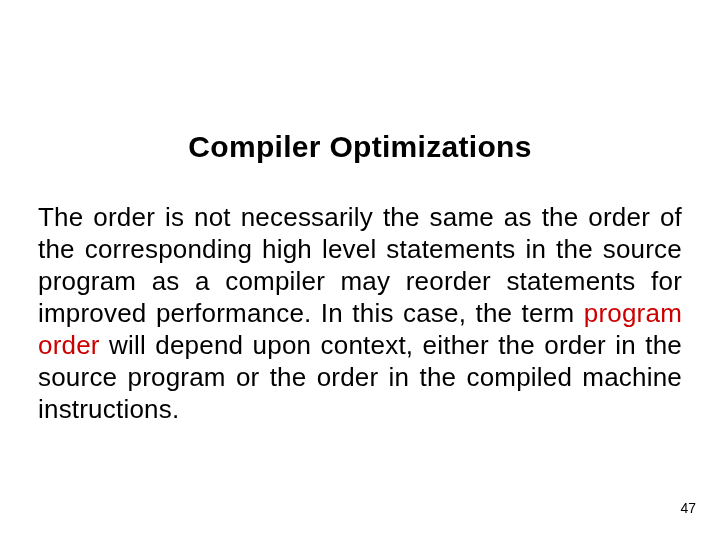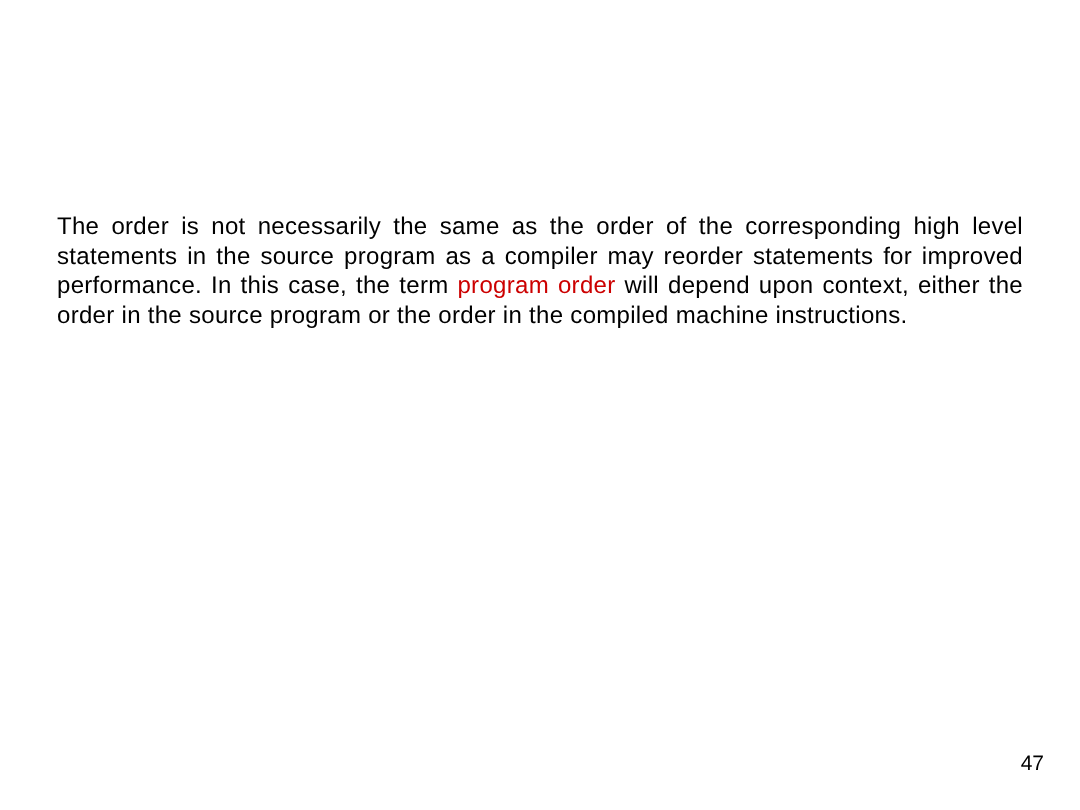--- a/index.html
+++ b/index.html
@@ -23,21 +23,21 @@
     }
     .title {
       font-size: 30px;
       font-weight: bold;
       color: #000000;
       text-align: center;
       margin-bottom: 38px;
       letter-spacing: 0.3px;
     }
     .body-text {
-      font-size: 16px;
+      font-size: 26px;
       color: #000000;
       text-align: justify;
       line-height: 1.23;
       letter-spacing: 0.2px;
       margin-top: 12px;
     }
     .term {
       color: #cc0000;
     }
     .page-number {
@@ -45,17 +45,18 @@
       bottom: 24px;
       right: 24px;
       font-size: 14px;
       color: #000000;
     }
   </style>
 </head>
 <body>
 
 <div class="slide">
+  <h1 class="title">Compiler Optimizations</h1>
   <p class="body-text">
     <span>The order is not necessarily the same as the order of the corresponding high level statements in the source program as a compiler may reorder statements for improved performance. In this case, the term </span><span class="term">program order</span><span> will depend upon context, either the order in the source program or the order in the compiled machine instructions.</span>
   </p>
   <div class="page-number">47</div>
 </div>
 
 </body></html>

